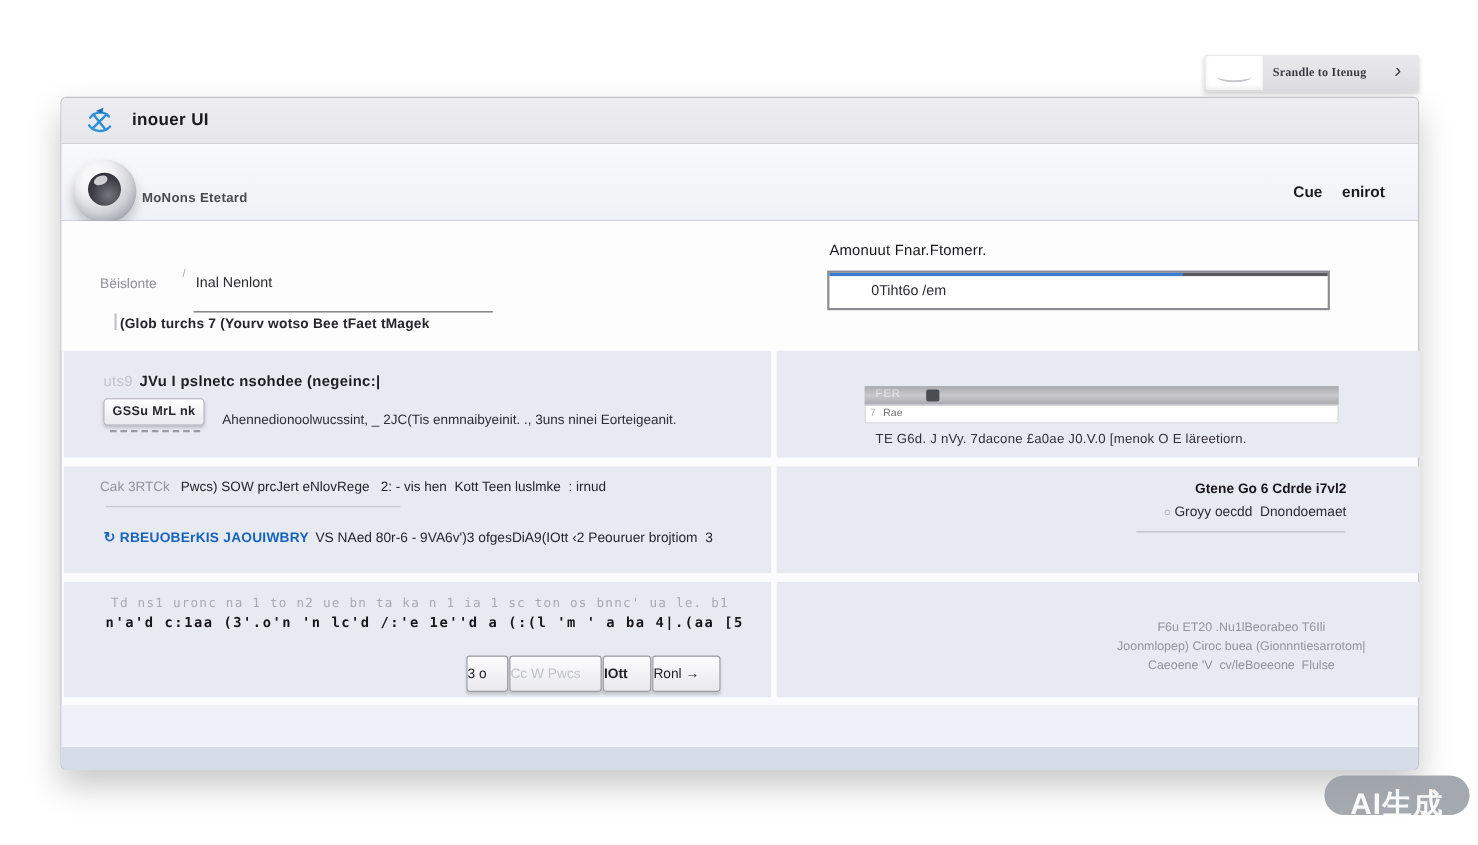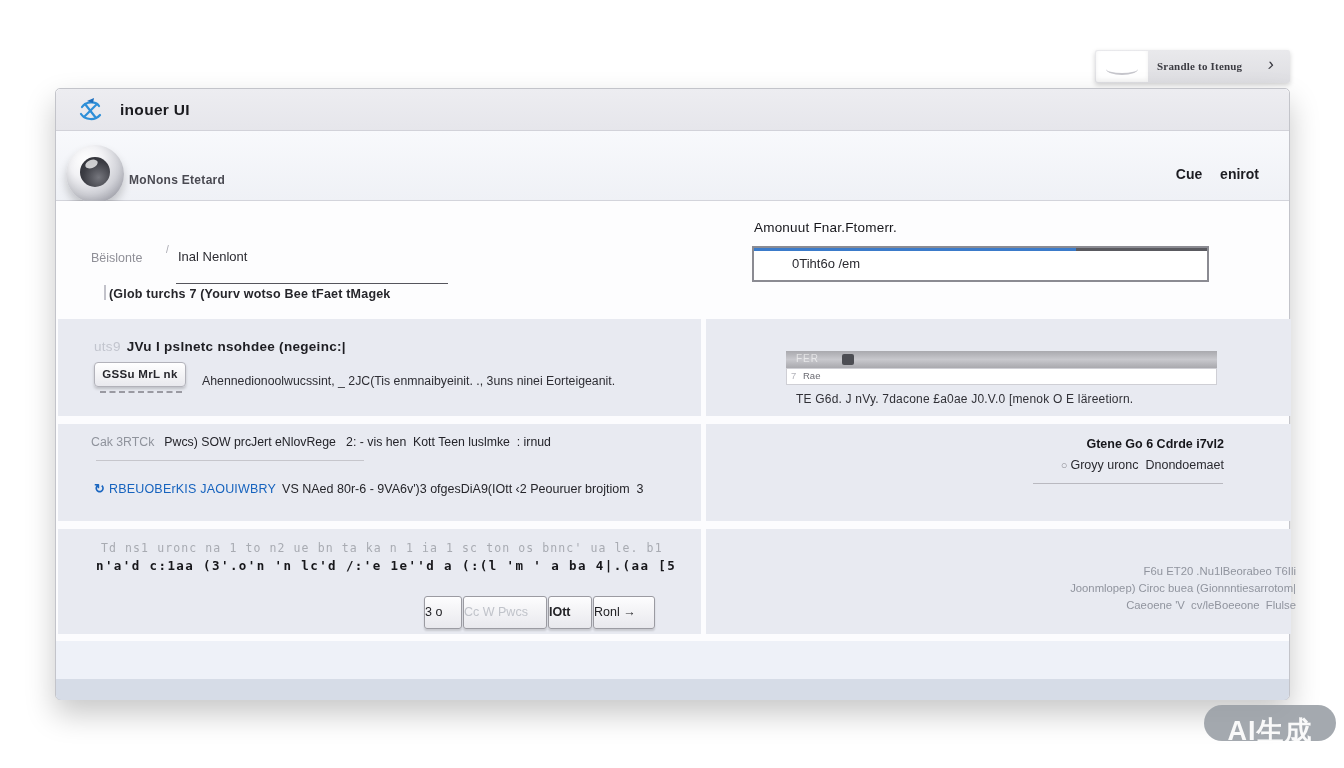--- a/index.html
+++ b/index.html
@@ -98,21 +98,21 @@
   .rate-field-prefix { position:absolute; left:4px; top:1px; font-size:9.5px; color:#b3b3ba; }
   .rate-field-label { position:absolute; left:16px; top:1px; font-size:9.5px; color:#6a6a71; }
   .rate-desc { position:absolute; left:740px; top:303px; font-size:12px; color:#303036; letter-spacing:.2px; }
 
   
   .net-line { position:absolute; left:35px; top:346px; font-size:12.3px; color:#24242a; }
   .net-line .ghost { color:#8f939c; margin-right:10px; }
   .net-underline { position:absolute; left:40px; top:371px; width:268px; height:1px; background:#c6c6cc; }
   .net-linkrow { position:absolute; left:38px; top:392px; font-size:12.5px; }
   .refresh-icon { color:#1a66c0; font-size:13px; font-weight:bold; margin-right:4px; }
-  .net-link { color:#1663be; font-weight:normal; letter-spacing:.2px; }
+  .net-link { color:#1663be; font-weight:bold; letter-spacing:.2px; }
   .net-rest { color:#26262b; margin-left:6px; }
 
   
   .card-block { position:absolute; right:65px; top:348px; width:330px; text-align:right; }
   .card-title { font-size:12.5px; font-weight:bold; color:#16161b; }
   .card-sub { margin-top:7px; font-size:12.5px; color:#2a2a30; }
   .ring-icon { color:#8a8a92; font-size:11px; margin-right:3px; }
   .card-underline { position:absolute; left:977px; top:394px; width:190px; height:1px; background:#b9b9c0; }
 
   
@@ -124,21 +124,21 @@
     white-space:nowrap; overflow:hidden; }
   .btn { position:absolute; top:507px; height:33px; background:linear-gradient(#fdfdfe,#e8e8ed);
     border:1px solid #9b9ba2; border-radius:3px; box-shadow:0 2px 2px rgba(0,0,0,.14);
     font-size:12.5px; color:#222226; text-align:left; line-height:31px; }
   .btn1 { left:368px; width:38px; }
   .btn2 { left:407px; width:84px; color:#c0c3ca; }
   .btn3 { left:492px; width:44px; font-weight:bold; }
   .btn4 { left:537px; width:62px; }
 
   
-  .foot-info { position:absolute; left:905px; top:476px; width:335px; text-align:right;
+  .foot-info { position:absolute; left:905px; top:476px; width:335px; text-align:center;
     font-size:11.3px; color:#90949e; }
   .foot-info div { margin-bottom:5px; }
 
   
   .footer-strip { position:absolute; left:0; top:552px; width:100%; height:38px; background:#eef1f8; }
   .bottom-bar { position:absolute; left:0; top:590px; width:100%; height:21px; background:#d6dce7;
     border-radius:0 0 5px 5px; }
 
   
   .watermark { position:absolute; left:1204px; top:705px; width:132px; height:36px; border-radius:26px;
@@ -219,21 +219,21 @@
 
   <div class="net-line pre"><span class="ghost">Cak 3RTCk</span><span>Pwcs) SOW prcJert eNlovRege   2: - vis hen  Kott Teen luslmke  : irnud</span></div>
   <div class="net-underline"></div>
   <div class="net-linkrow">
     <span class="refresh-icon">↻</span><span class="net-link pre">RBEUOBErKIS JAOUIWBRY</span><span class="net-rest pre">VS NAed 80r-6 - 9VA6v')3 ofgesDiA9(IOtt ‹2 Peouruer brojtiom  3</span>
   </div>
 
   <div class="card-block">
     <div class="card-title pre">Gtene Go 6 Cdrde i7vl2</div>
     <div class="card-sub">
-      <span class="ring-icon">○</span><span class="pre">Groyy uronc  Dnondoemaet</span>
+      <span class="ring-icon">○</span><span class="pre">Groyy oecdd  Dnondoemaet</span>
     </div>
   </div>
   <div class="card-underline"></div>
 
   <div class="terms-line1 pre">Td ns1 uronc na 1 to n2 ue bn ta ka n 1 ia 1 sc ton os bnnc' ua le. b1 12 e1 .Y_ oo</div>
   <div class="terms-line2 pre">n'a'd  c:1aa (3'.o'n 'n    lc'd /:'e 1e''d a (:(l 'm ' a ba 4|.(aa [5''2('n) 'a a o 'a'oa</div>
   <div class="btn btn1">3 o</div>
   <div class="btn btn2">Cc W Pwcs</div>
   <div class="btn btn3">IOtt</div>
   <div class="btn btn4">Ronl →</div>

